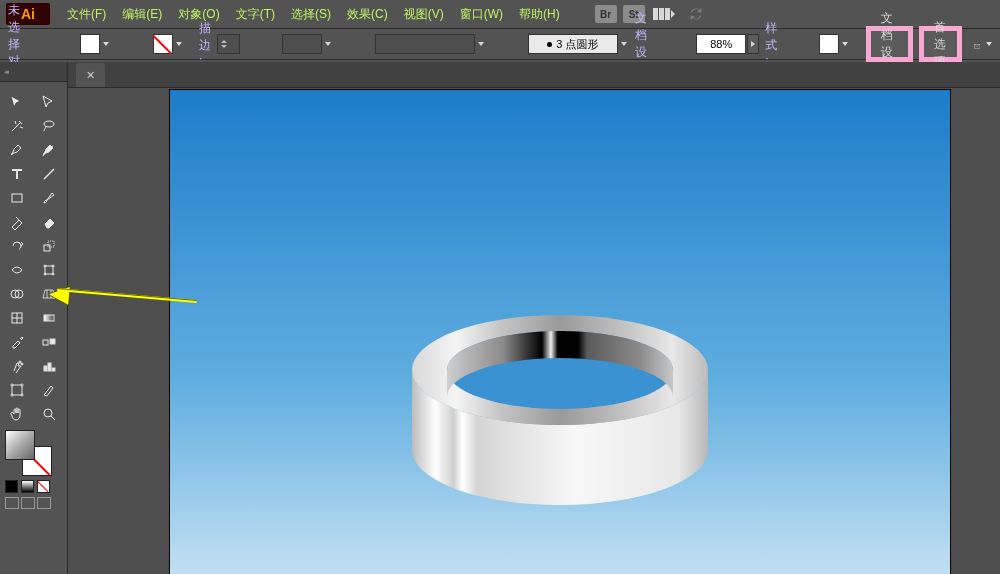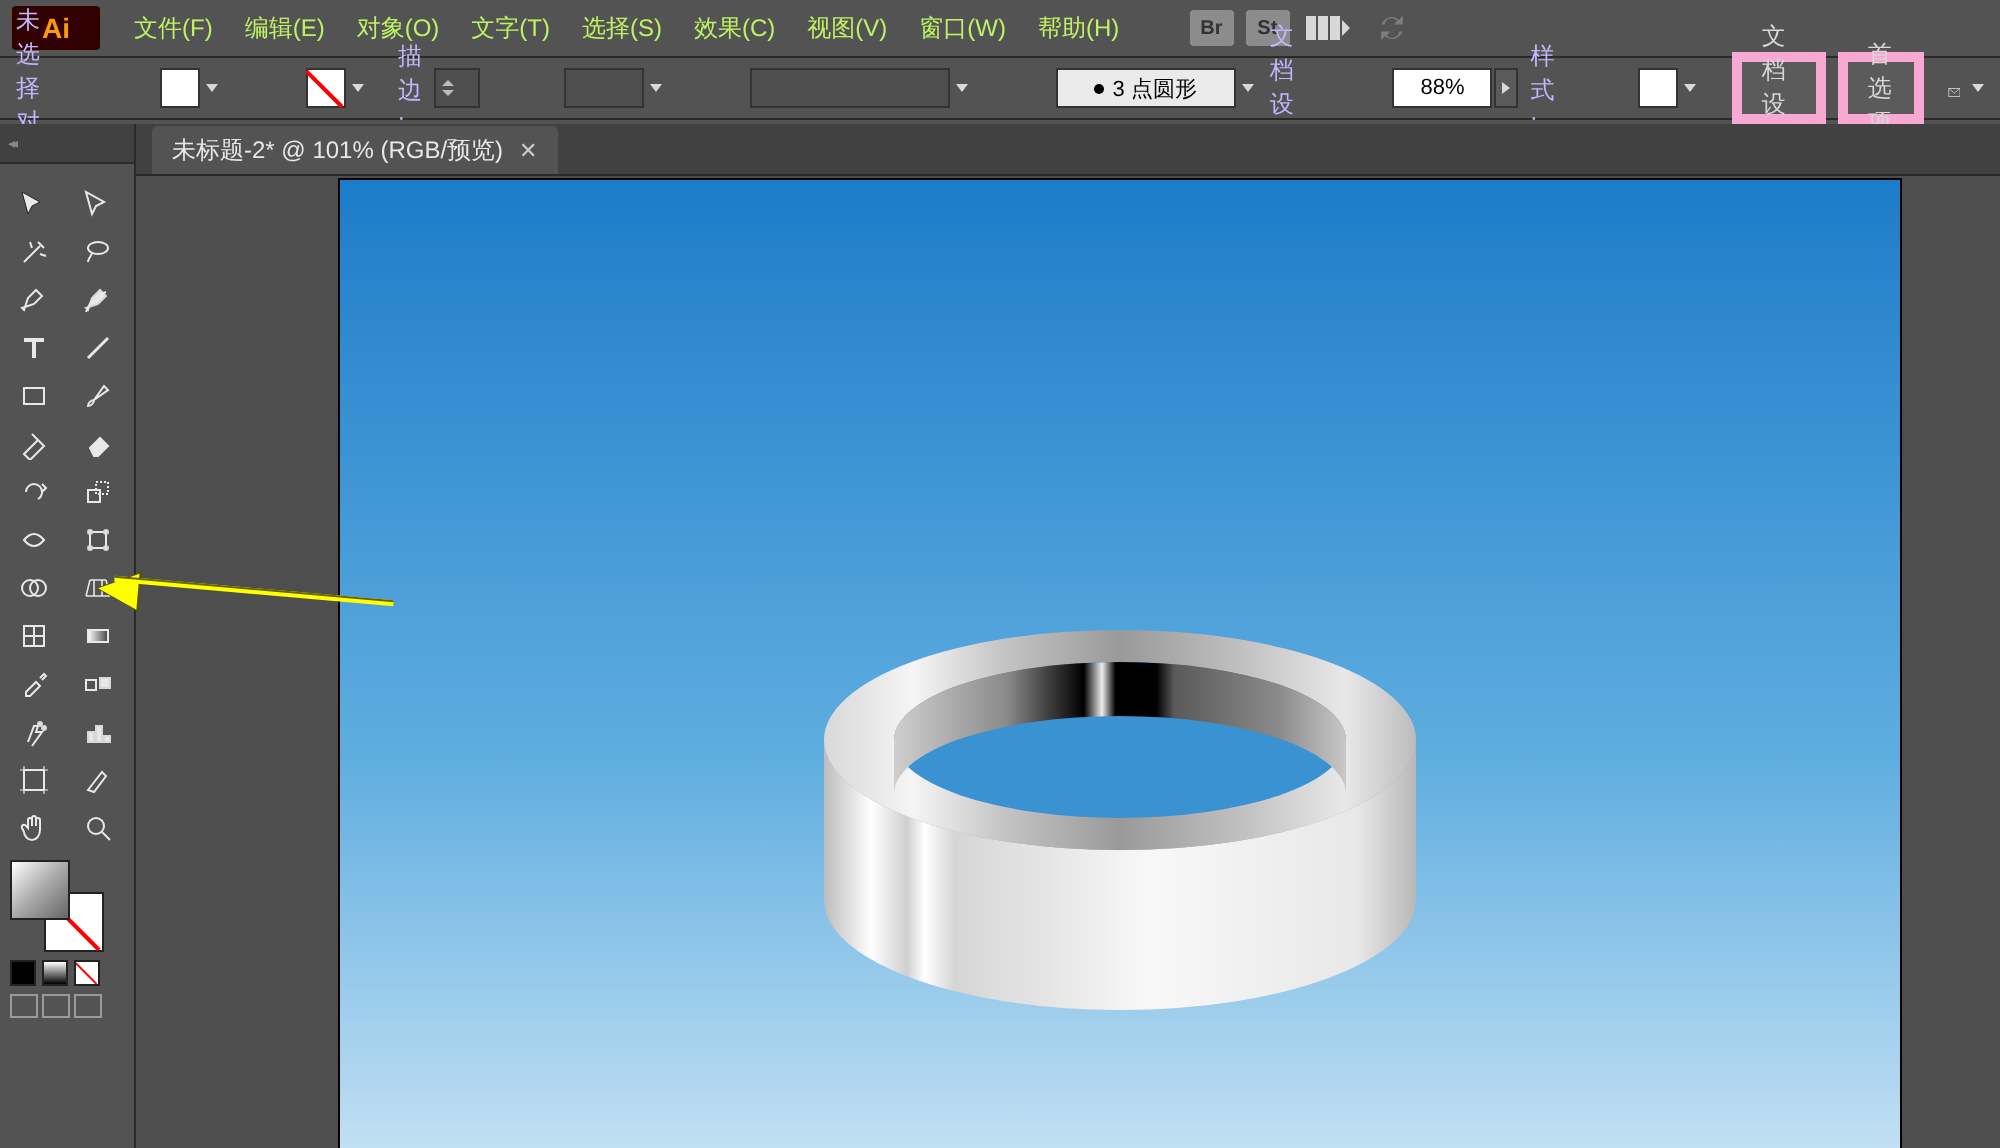--- a/index.html
+++ b/index.html
@@ -589,21 +589,20 @@
   </div>
   <div class="screen-modes">
     <span></span>
     <span></span>
     <span></span>
   </div>
 </div>
 
 <div class="doc-tabs">
   <div class="doc-tab">
-    <span>未标题-2* @ 101% (RGB/预览)</span>
     <span class="doc-close">✕</span>
   </div>
 </div>
 
 <div class="canvas-area">
   <div class="artboard">
     <svg class="ring" viewBox="0 0 320 220">
       <defs>
         <linearGradient id="ringTop" x1="0" y1="0" x2="1" y2="0">
           <stop offset="0" stop-color="#d8d8d8"></stop>

